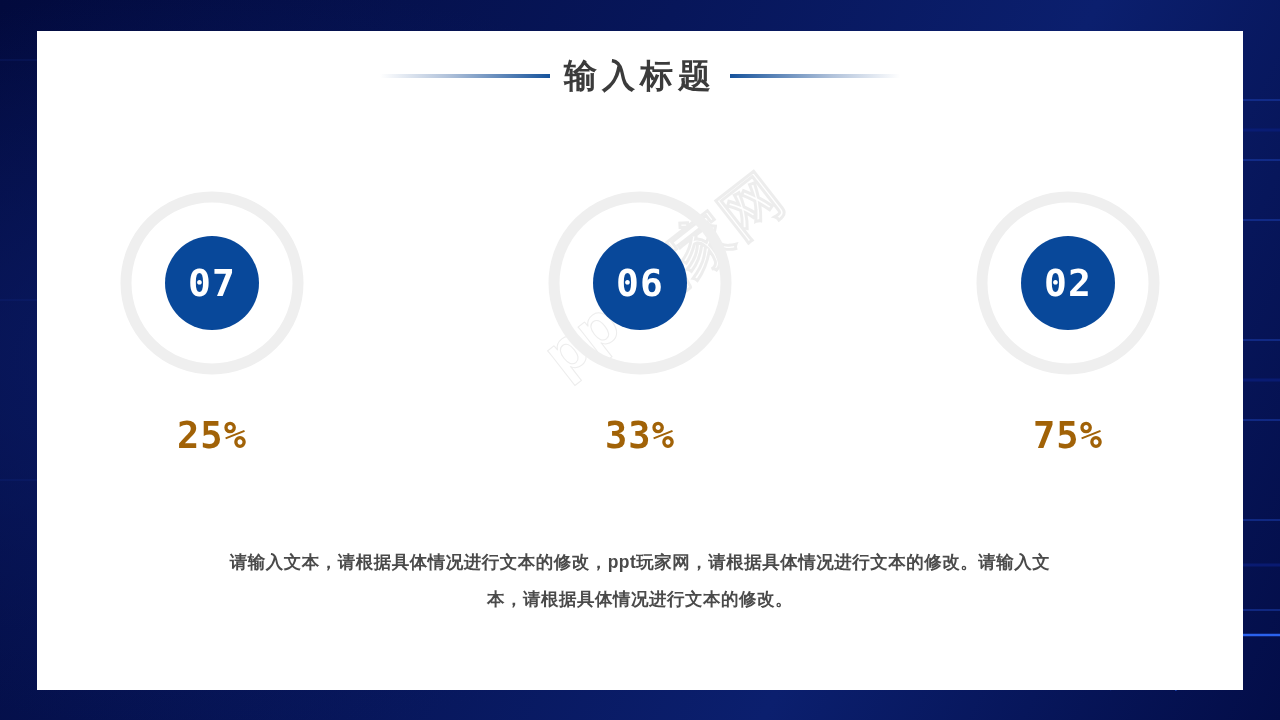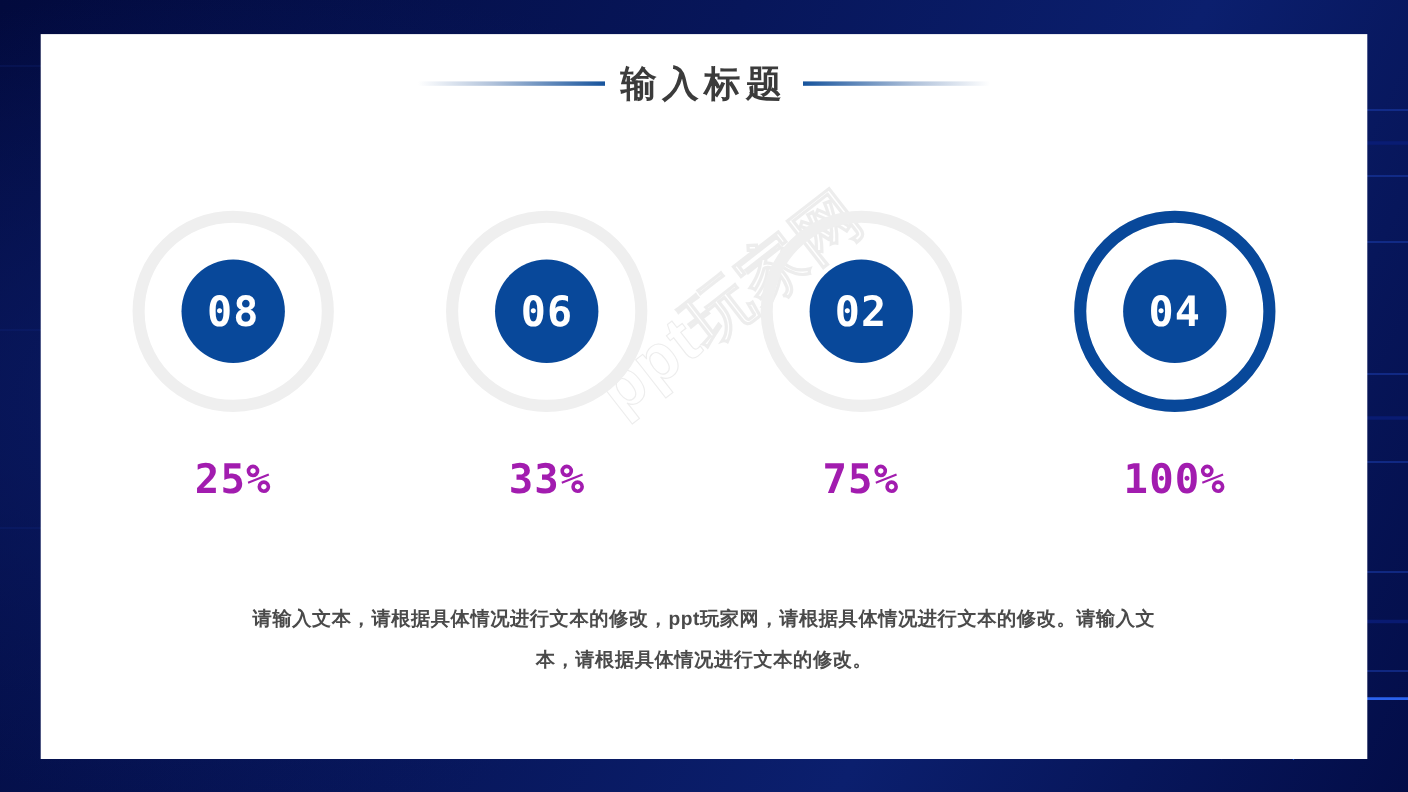--- a/index.html
+++ b/index.html
@@ -64,21 +64,21 @@
     width:94px; height:94px; border-radius:50%;
     background:#08489a;
     display:flex; align-items:center; justify-content:center;
   }
   .hub-num {
     color:#ffffff; font-size:38px; font-weight:bold;
     letter-spacing:1px; line-height:1;
     font-family:"DejaVu Sans Mono","Liberation Mono",monospace;
   }
   .pct {
-    margin-top:34px; color:#a21caf; font-size:37px; font-weight:bold;
+    margin-top:34px; color:#a16207; font-size:37px; font-weight:bold;
     letter-spacing:1px; line-height:1;
     font-family:"DejaVu Sans Mono","Liberation Mono",monospace;
   }
 
   
   .body-text {
     position:absolute; left:185px; width:836px; top:513px;
     text-align:center; color:#4a4a4a;
     font-size:17.5px; font-weight:bold; line-height:2.1; letter-spacing:.5px;
   }
@@ -140,21 +140,21 @@
 
     <div class="circle-row">
 
       <div class="item">
         <div class="ring-wrap">
           <svg viewBox="0 0 200 200">
             <circle cx="100" cy="100" r="86" fill="none" stroke="#EFEFEF" stroke-width="11"></circle>
             <circle cx="100" cy="100" r="86" fill="none" stroke="#08489A" stroke-width="11" stroke-linecap="round" stroke-dasharray="135.1 405.3" transform="rotate(-90 100 100)" style="transform-box:view-box; transform-origin:100px 100px; transform:rotate(-90deg) scale(-1,1) translate(-200px,0);"></circle>
           </svg>
           <div class="hub">
-            <span class="hub-num">08</span>
+            <span class="hub-num">07</span>
           </div>
         </div>
         <div class="pct">25%</div>
       </div>
 
       <div class="item">
         <div class="ring-wrap">
           <svg viewBox="0 0 200 200">
             <circle cx="100" cy="100" r="86" fill="none" stroke="#EFEFEF" stroke-width="11"></circle>
             <circle cx="100" cy="100" r="86" fill="none" stroke="#08489A" stroke-width="11" stroke-linecap="round" stroke-dasharray="270.2 270.2" style="transform-box:view-box; transform-origin:100px 100px; transform:rotate(-90deg) scale(-1,1) translate(-200px,0);"></circle>
@@ -172,31 +172,19 @@
             <circle cx="100" cy="100" r="86" fill="none" stroke="#EFEFEF" stroke-width="11"></circle>
             <circle cx="100" cy="100" r="86" fill="none" stroke="#08489A" stroke-width="11" stroke-linecap="round" stroke-dasharray="405.3 135.1" style="transform-box:view-box; transform-origin:100px 100px; transform:rotate(-90deg) scale(-1,1) translate(-200px,0);"></circle>
           </svg>
           <div class="hub">
             <span class="hub-num">02</span>
           </div>
         </div>
         <div class="pct">75%</div>
       </div>
 
-      <div class="item">
-        <div class="ring-wrap">
-          <svg viewBox="0 0 200 200">
-            <circle cx="100" cy="100" r="86" fill="none" stroke="#EFEFEF" stroke-width="11"></circle>
-            <circle cx="100" cy="100" r="86" fill="none" stroke="#08489A" stroke-width="11" stroke-linecap="butt" stroke-dasharray="540.4 0.0" style="transform-box:view-box; transform-origin:100px 100px; transform:rotate(-90deg);"></circle>
-          </svg>
-          <div class="hub">
-            <span class="hub-num">04</span>
-          </div>
-        </div>
-        <div class="pct">100%</div>
-      </div>
 
     </div>
 
     <div class="body-text">请输入文本，请根据具体情况进行文本的修改，ppt玩家网，请根据具体情况进行文本的修改。请输入文本，请根据具体情况进行文本的修改。</div>
 
   </div>
 </div>
 
 </body></html>

